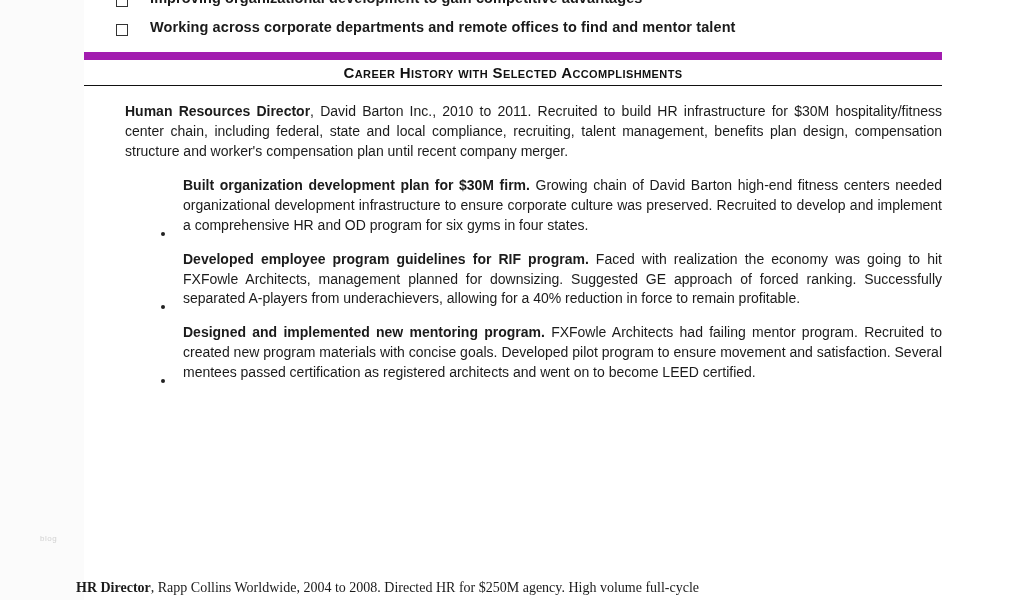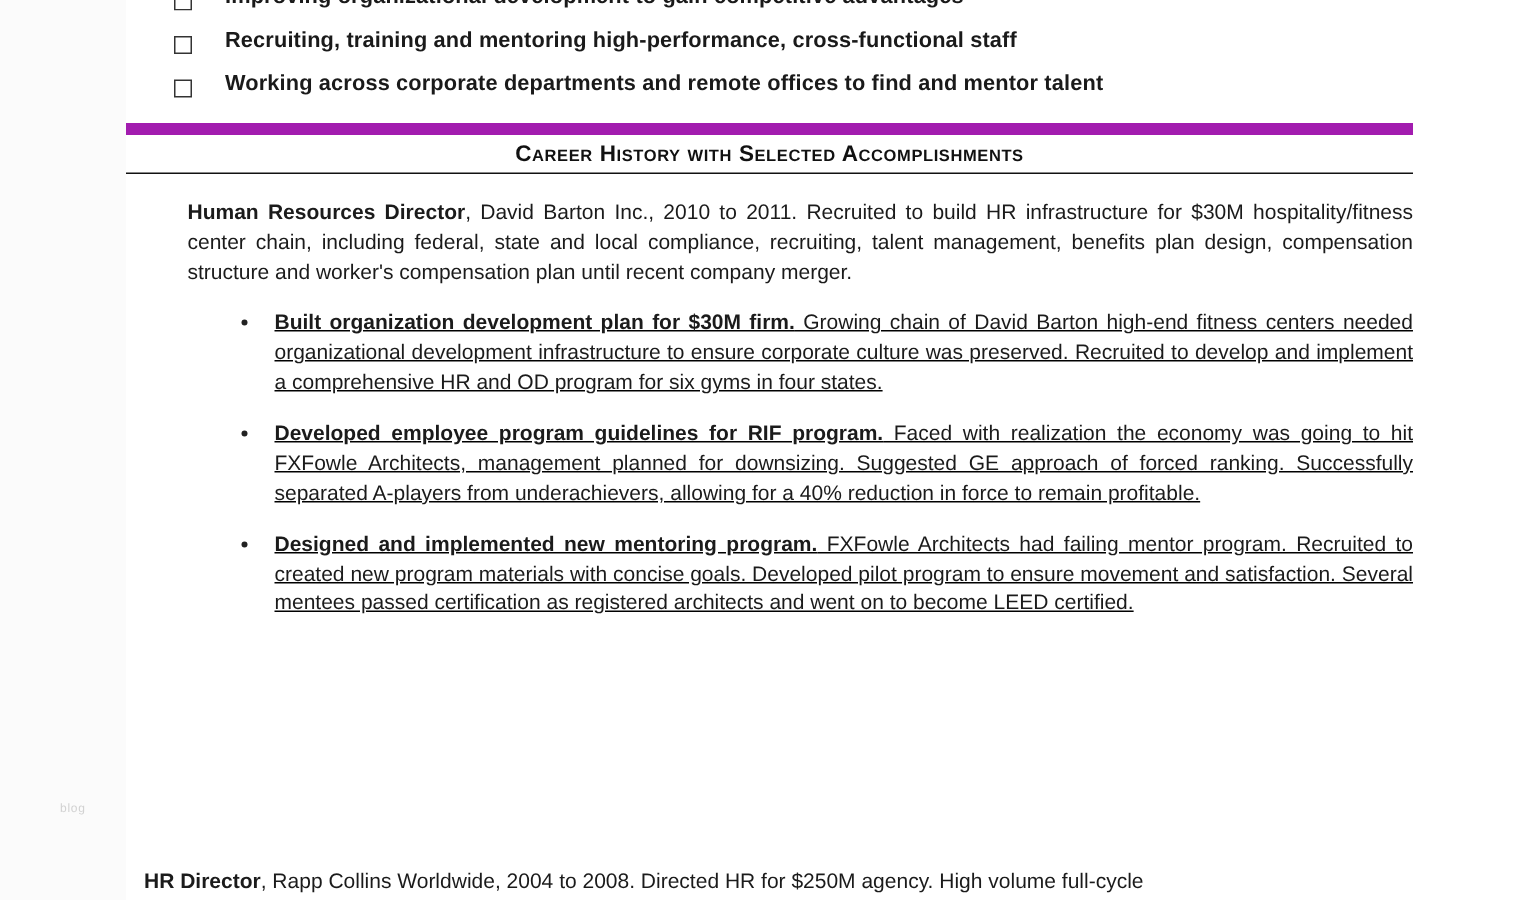--- a/index.html
+++ b/index.html
@@ -100,23 +100,22 @@
   .job-line .role {
     font-weight: bold;
   }
   .accomp {
     margin: 14px 0 0 0;
     padding: 0;
     list-style: none;
   }
   .accomp li {
     display: flex;
-    align-items: flex-start;
+    align-items: flex-end;
     margin-bottom: 14px;
-    text-decoration: underline;
   }
   .accomp li .dot {
     flex: 0 0 auto;
     width: 4px;
     height: 4px;
     border-radius: 50%;
     background: #222;
     margin: 8px 18px 0 36px;
   }
   .accomp li .body {
@@ -128,25 +127,26 @@
     text-justify: inter-word;
   }
   .accomp li .body b {
     font-weight: bold;
   }
 
   .tight { margin-top: 10px; }
 
   .cut-bottom {
     position: absolute;
-    left: 96px;
+    left: 76px;
     top: 580px;
     width: 858px;
     height: 20px;
     overflow: hidden;
+    font-family: Liberation Serif, serif;
   }
   .cut-bottom .job-line {
     position: relative;
     top: -2px;
   }
 
   .watermark {
     position: absolute;
     left: 40px;
     top: 534px;
@@ -171,24 +171,20 @@
   <div class="content">
 
     <div class="clipped-row">
       <div class="check-item">
         <span class="box"></span>
         <span class="txt">Improving organizational development to gain competitive advantages</span>
       </div>
     </div>
 
     <ul class="check-list">
-      <li class="check-item">
-        <span class="box"></span>
-        <span class="txt">Recruiting, training and mentoring high-performance, cross-functional staff</span>
-      </li>
       <li class="check-item">
         <span class="box"></span>
         <span class="txt">Working across corporate departments and remote offices to find and mentor talent</span>
       </li>
     </ul>
 
     <div class="section-head">
       <span class="t">Career History with Selected Accomplishments</span>
     </div>
 

